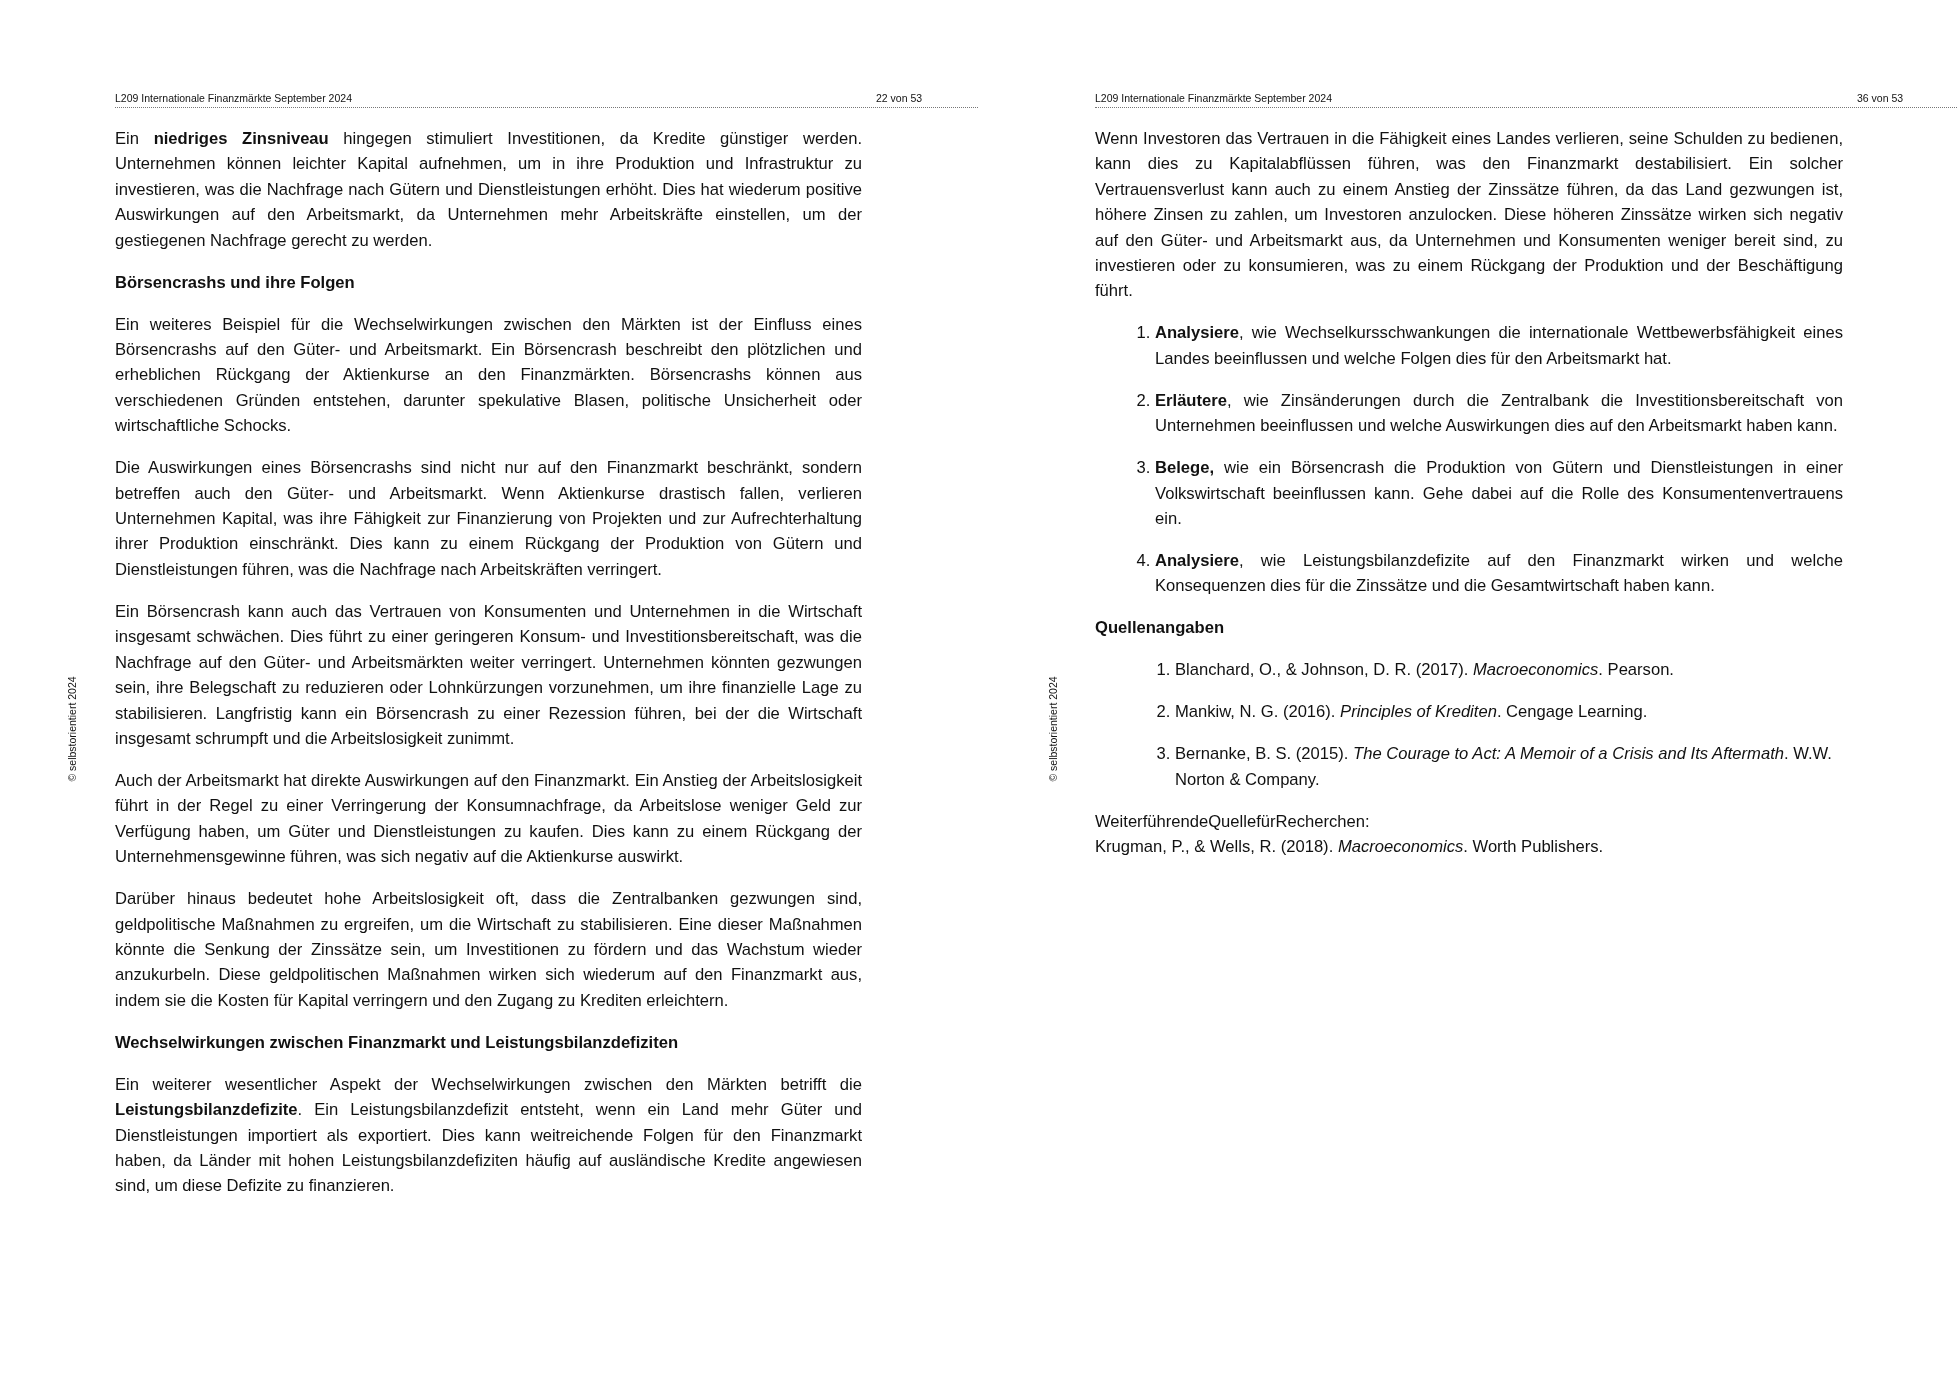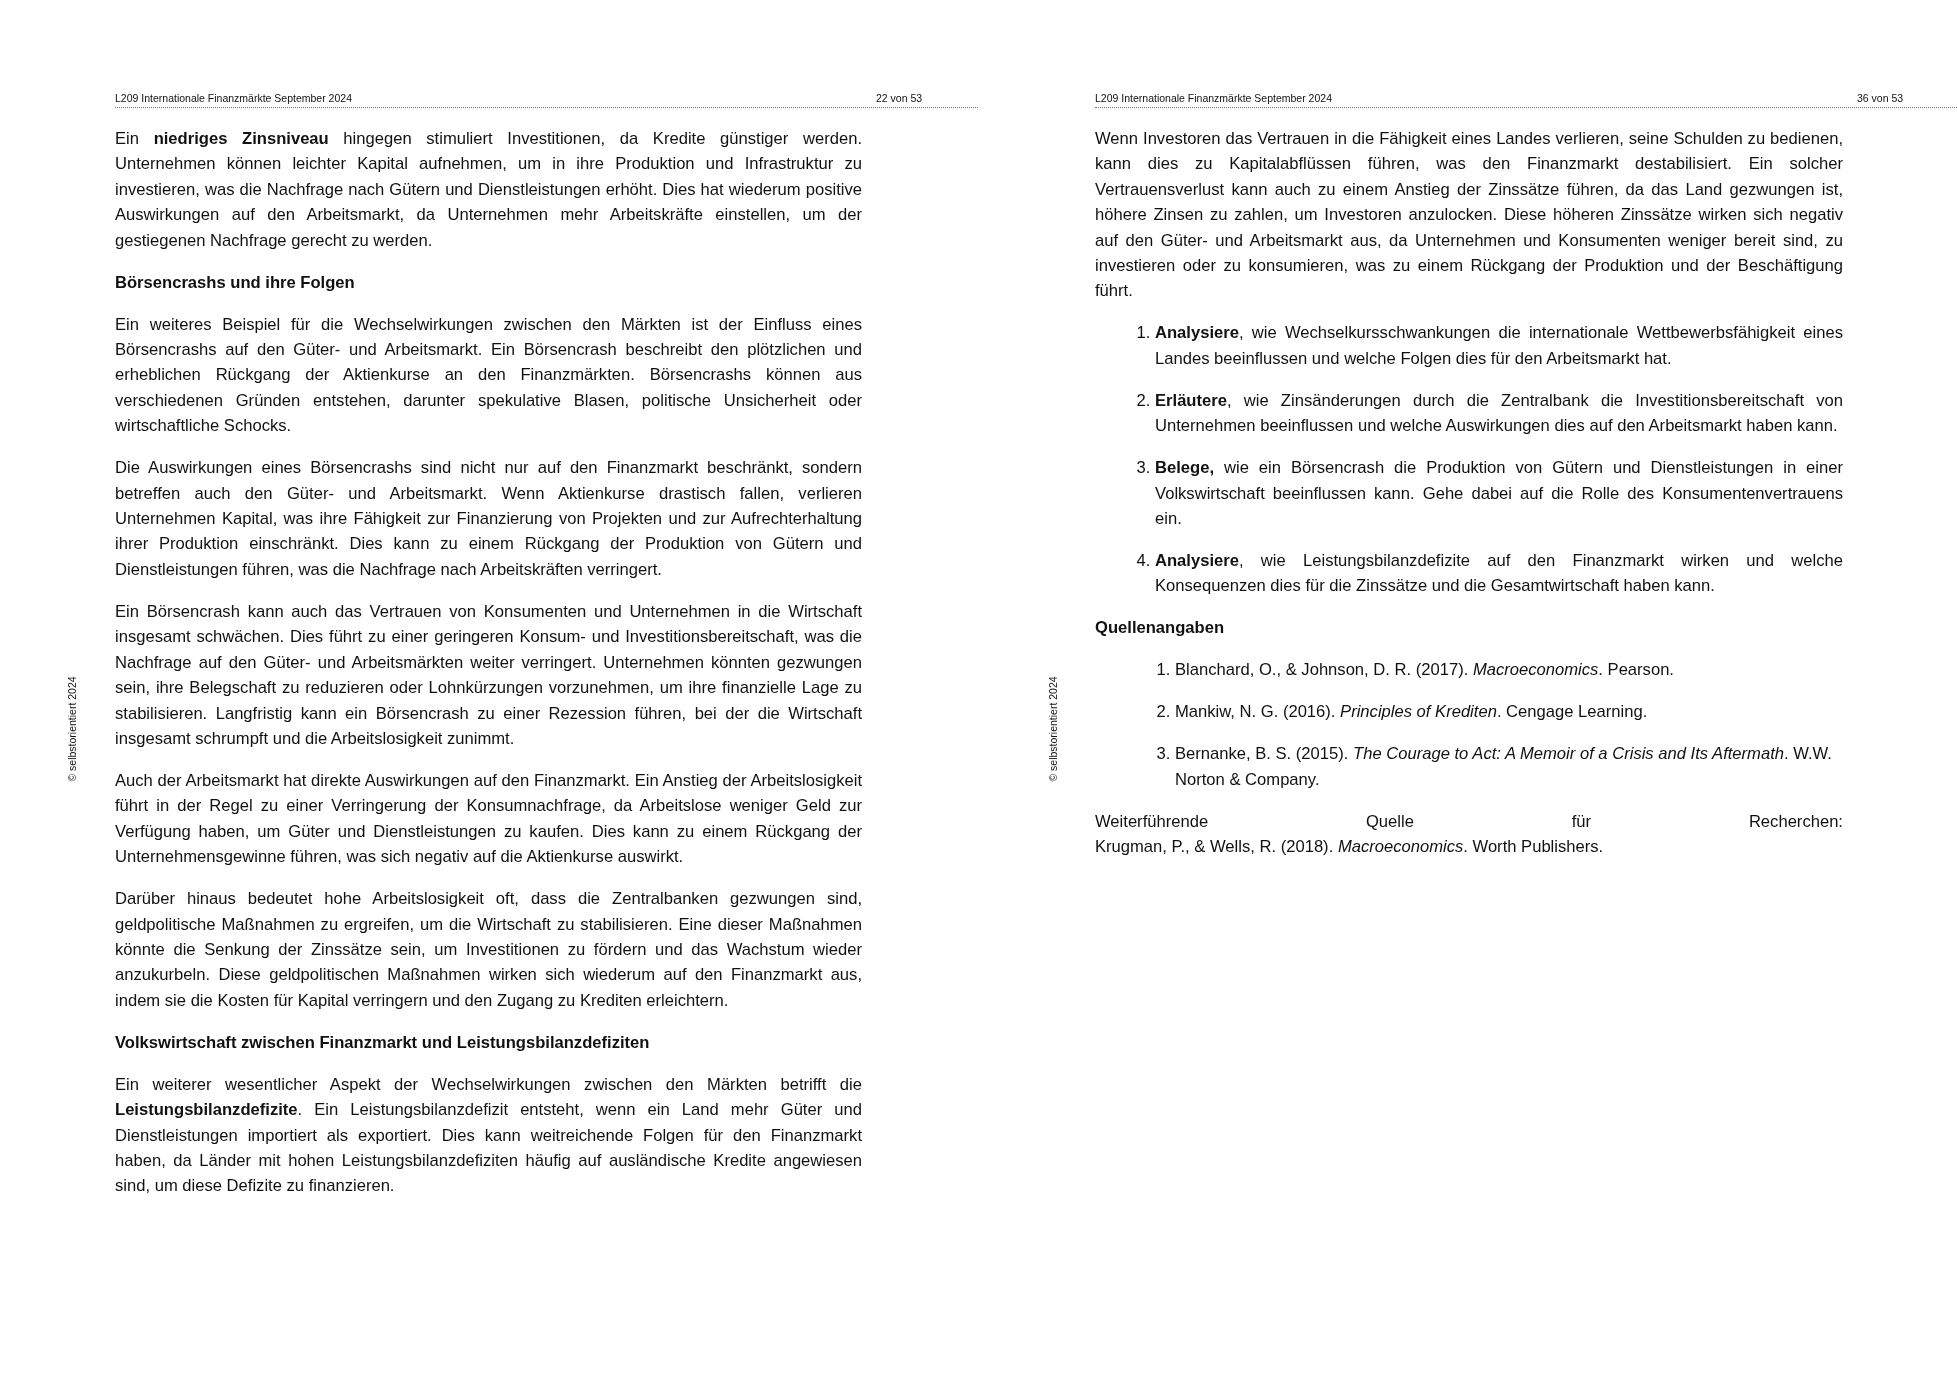--- a/index.html
+++ b/index.html
@@ -24,42 +24,42 @@
   .page-left .body { left: 115px; width: 747px; }
   .page-right .body { left: 115px; width: 748px; }
   p { margin: 0 0 16.6px 0; text-align: justify; }
   h3 { margin: 0 0 16.6px 0; font-size: 16.6px; font-weight: bold; line-height: 25.4px; }
   ol { margin: 0 0 16.6px 0; padding: 0 0 0 60px; }
   ol li { text-align: justify; margin-bottom: 16.6px; padding-left: 0; }
   ol li:last-child { margin-bottom: 0; }
   ol li::marker { font-weight: normal; }
   .src li { text-align: left; margin-left: 20px; }
   .further { text-align: justify; text-align-last: left; }
-  .further .lead { display: flex; justify-content: space-between; }
+  .further .lead { display: flex; }
   b { font-weight: bold; }
   i { font-style: italic; }
 </style>
 </head>
 <body>
 
 <div class="page page-left">
   <div class="header">
     <span class="title">L209 Internationale Finanzmärkte September 2024</span>
     <span class="pnum">22 von 53</span>
   </div>
   <div class="side">© selbstorientiert 2024</div>
   <div class="body">
     <p><span>Ein </span><b>niedriges Zinsniveau</b><span> hingegen stimuliert Investitionen, da Kredite günstiger werden. Unternehmen können leichter Kapital aufnehmen, um in ihre Produktion und Infrastruktur zu investieren, was die Nachfrage nach Gütern und Dienstleistungen erhöht. Dies hat wiederum positive Auswirkungen auf den Arbeitsmarkt, da Unternehmen mehr Arbeitskräfte einstellen, um der gestiegenen Nachfrage gerecht zu werden.</span></p>
     <h3>Börsencrashs und ihre Folgen</h3>
     <p>Ein weiteres Beispiel für die Wechselwirkungen zwischen den Märkten ist der Einfluss eines Börsencrashs auf den Güter- und Arbeitsmarkt. Ein Börsencrash beschreibt den plötzlichen und erheblichen Rückgang der Aktienkurse an den Finanzmärkten. Börsencrashs können aus verschiedenen Gründen entstehen, darunter spekulative Blasen, politische Unsicherheit oder wirtschaftliche Schocks.</p>
     <p>Die Auswirkungen eines Börsencrashs sind nicht nur auf den Finanzmarkt beschränkt, sondern betreffen auch den Güter- und Arbeitsmarkt. Wenn Aktienkurse drastisch fallen, verlieren Unternehmen Kapital, was ihre Fähigkeit zur Finanzierung von Projekten und zur Aufrechterhaltung ihrer Produktion einschränkt. Dies kann zu einem Rückgang der Produktion von Gütern und Dienstleistungen führen, was die Nachfrage nach Arbeitskräften verringert.</p>
     <p>Ein Börsencrash kann auch das Vertrauen von Konsumenten und Unternehmen in die Wirtschaft insgesamt schwächen. Dies führt zu einer geringeren Konsum- und Investitionsbereitschaft, was die Nachfrage auf den Güter- und Arbeitsmärkten weiter verringert. Unternehmen könnten gezwungen sein, ihre Belegschaft zu reduzieren oder Lohnkürzungen vorzunehmen, um ihre finanzielle Lage zu stabilisieren. Langfristig kann ein Börsencrash zu einer Rezession führen, bei der die Wirtschaft insgesamt schrumpft und die Arbeitslosigkeit zunimmt.</p>
     <p>Auch der Arbeitsmarkt hat direkte Auswirkungen auf den Finanzmarkt. Ein Anstieg der Arbeitslosigkeit führt in der Regel zu einer Verringerung der Konsumnachfrage, da Arbeitslose weniger Geld zur Verfügung haben, um Güter und Dienstleistungen zu kaufen. Dies kann zu einem Rückgang der Unternehmensgewinne führen, was sich negativ auf die Aktienkurse auswirkt.</p>
     <p>Darüber hinaus bedeutet hohe Arbeitslosigkeit oft, dass die Zentralbanken gezwungen sind, geldpolitische Maßnahmen zu ergreifen, um die Wirtschaft zu stabilisieren. Eine dieser Maßnahmen könnte die Senkung der Zinssätze sein, um Investitionen zu fördern und das Wachstum wieder anzukurbeln. Diese geldpolitischen Maßnahmen wirken sich wiederum auf den Finanzmarkt aus, indem sie die Kosten für Kapital verringern und den Zugang zu Krediten erleichtern.</p>
-    <h3>Volkswirtschaft zwischen Finanzmarkt und Leistungsbilanzdefiziten</h3>
+    <h3>Wechselwirkungen zwischen Finanzmarkt und Leistungsbilanzdefiziten</h3>
     <p><span>Ein weiterer wesentlicher Aspekt der Wechselwirkungen zwischen den Märkten betrifft die </span><b>Leistungsbilanzdefizite</b><span>. Ein Leistungsbilanzdefizit entsteht, wenn ein Land mehr Güter und Dienstleistungen importiert als exportiert. Dies kann weitreichende Folgen für den Finanzmarkt haben, da Länder mit hohen Leistungsbilanzdefiziten häufig auf ausländische Kredite angewiesen sind, um diese Defizite zu finanzieren.</span></p>
   </div>
 </div>
 
 <div class="page page-right">
   <div class="header">
     <span class="title">L209 Internationale Finanzmärkte September 2024</span>
     <span class="pnum">36 von 53</span>
   </div>
   <div class="side">© selbstorientiert 2024</div>

